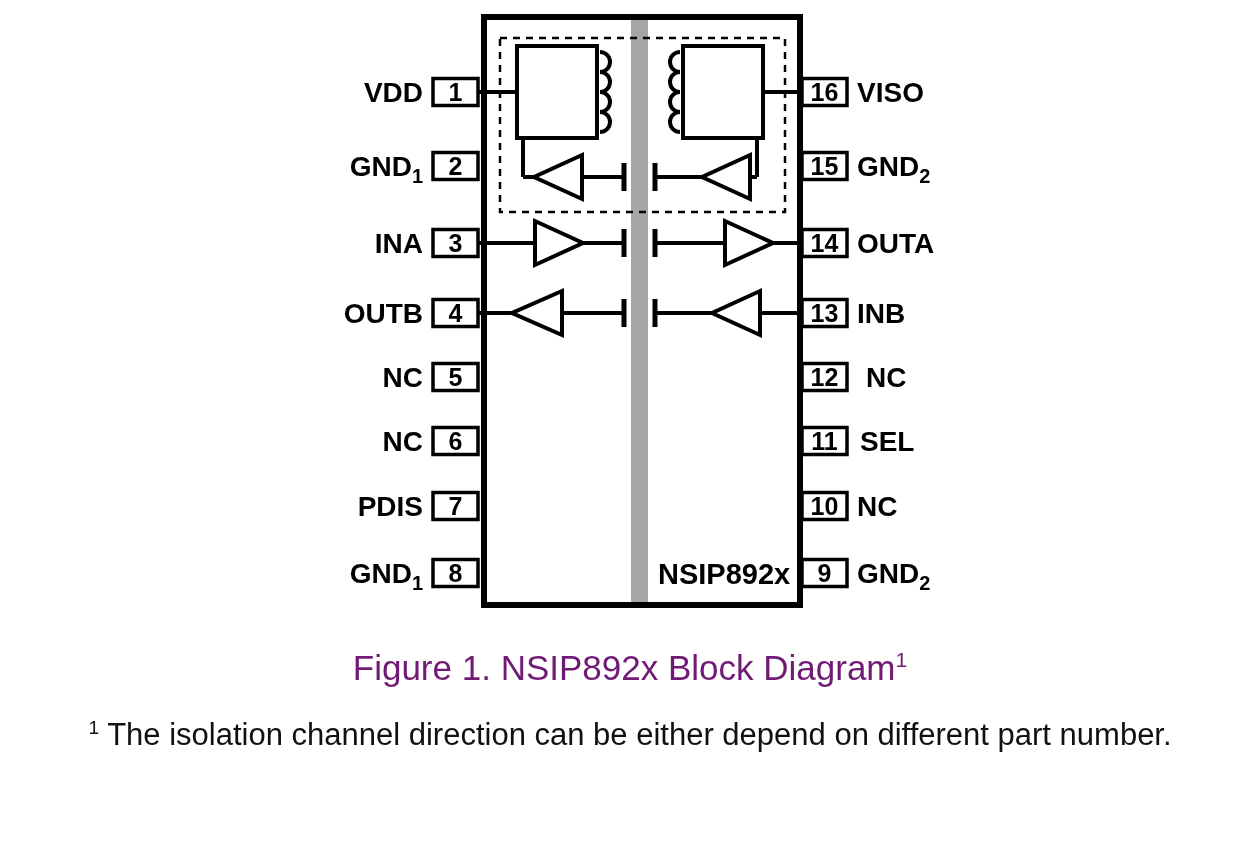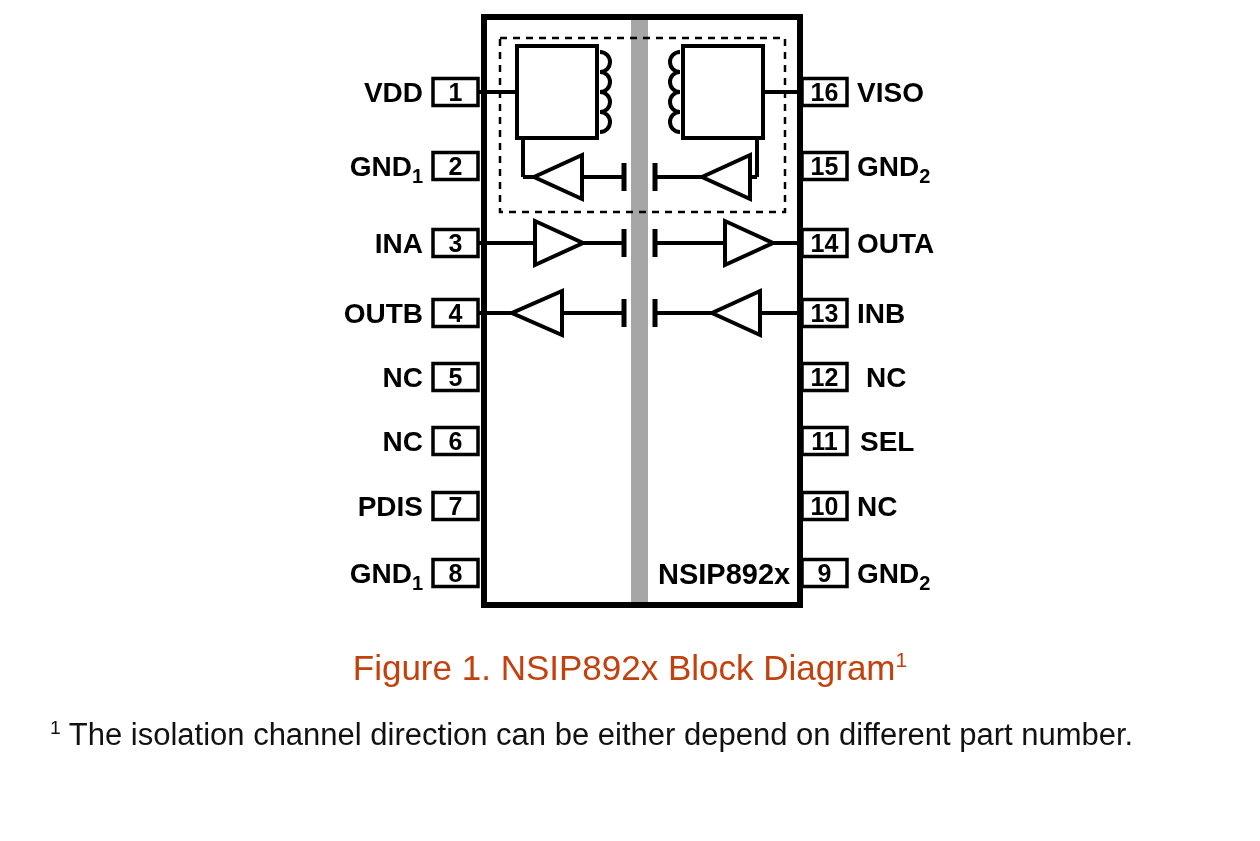--- a/index.html
+++ b/index.html
@@ -8,23 +8,23 @@
   svg{display:block;}
   .pinbox{fill:#fff;stroke:#000;stroke-width:3.5;}
   .pinnum{font-size:25px;font-weight:700;text-anchor:middle;fill:#000;}
   .pinlabel{font-size:28px;font-weight:700;fill:#000;}
   .pinlabel .sub{font-size:20px;font-weight:700;}
   .wire{stroke:#000;stroke-width:4;fill:none;}
   .thick{stroke:#000;stroke-width:5;fill:none;}
   .block{fill:#fff;stroke:#000;stroke-width:4;}
   .tri{fill:#fff;stroke:#000;stroke-width:4;stroke-linejoin:miter;}
   .chipname{font-size:29px;font-weight:700;fill:#000;}
-  .caption{margin-top:20px;text-align:center;font-size:35px;font-weight:500;color:#c2410c;}
+  .caption{margin-top:20px;text-align:center;font-size:35px;font-weight:500;color:#701a75;}
   .caption sup{font-size:0.6em;}
-  .footnote{margin:26px auto 1px;max-width:1160px;text-align:left;font-size:31px;font-weight:500;line-height:1.38;color:#111;}
+  .footnote{margin:26px auto 1px;max-width:1160px;text-align:center;font-size:31px;font-weight:500;line-height:1.38;color:#111;}
   .footnote sup{font-size:0.62em;}
 </style>
 </head>
 <body>
 
 <div class="stage">
 
   <svg width="1260" height="628" viewBox="0 0 1260 628">
 
     <rect x="484" y="17" width="316" height="588" fill="#ffffff" stroke="#000" stroke-width="6"></rect>

